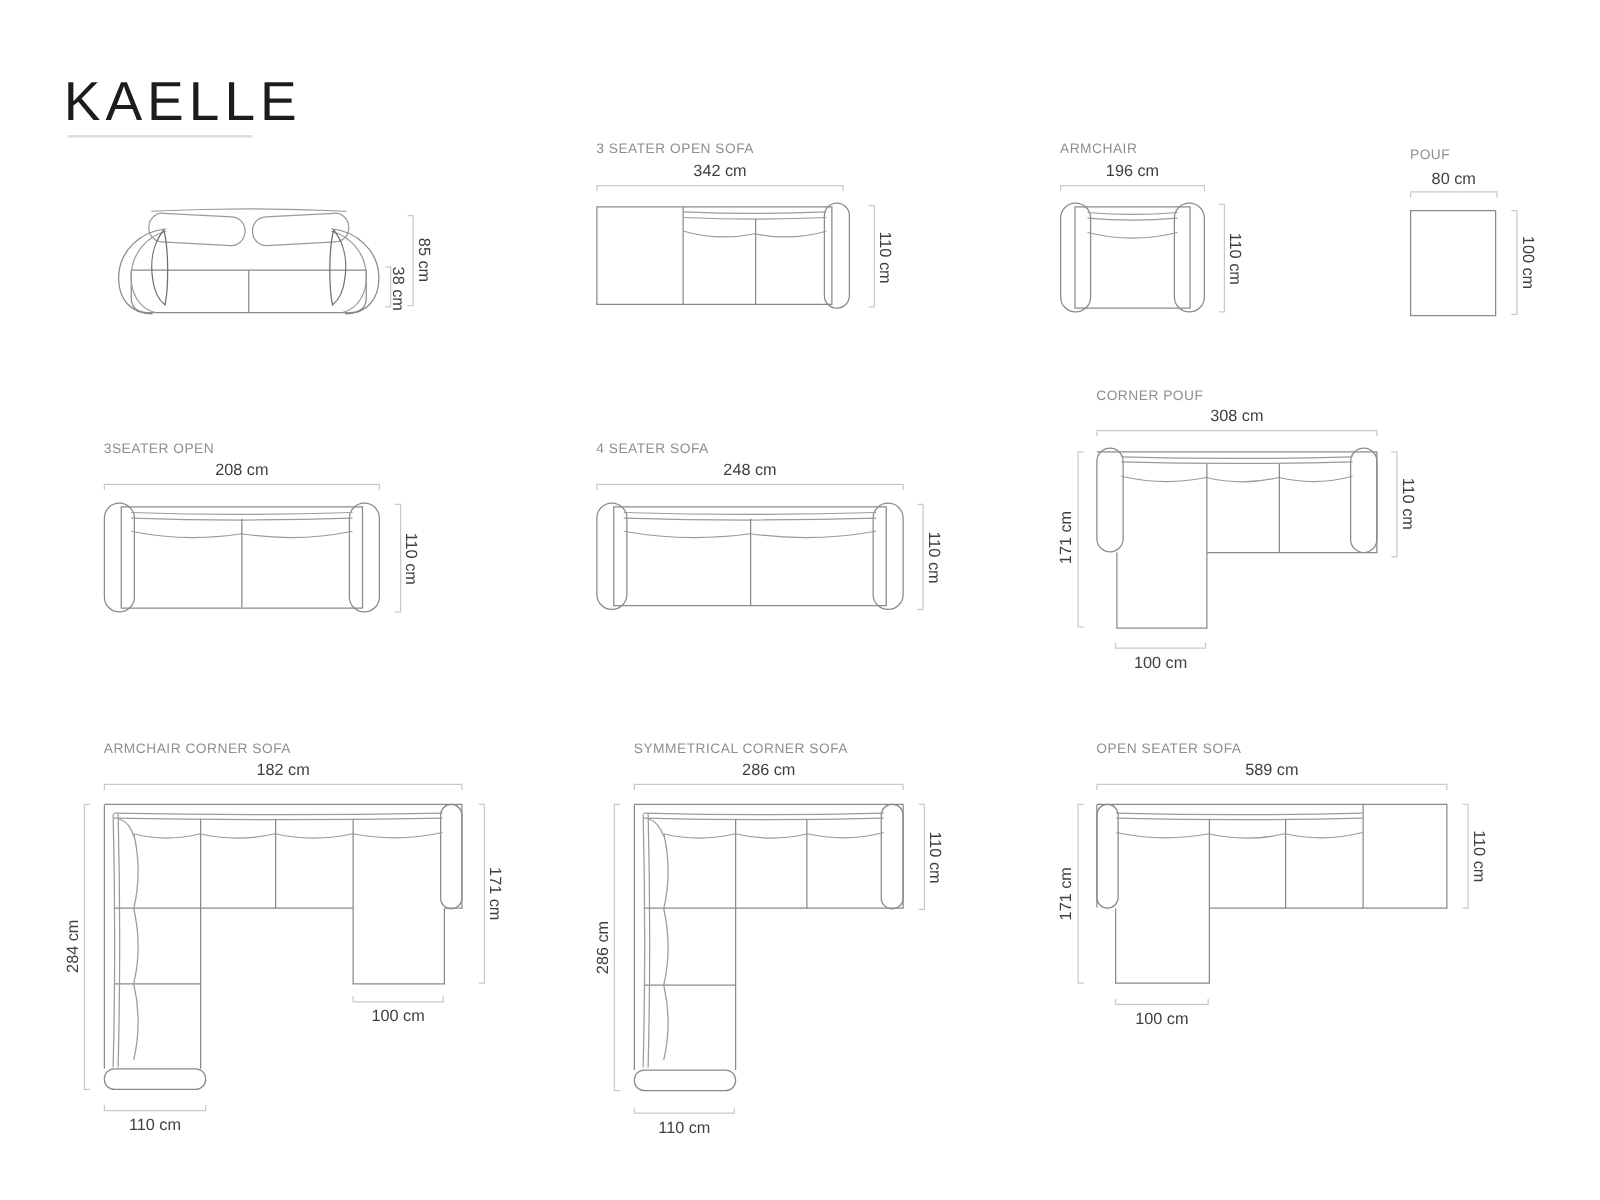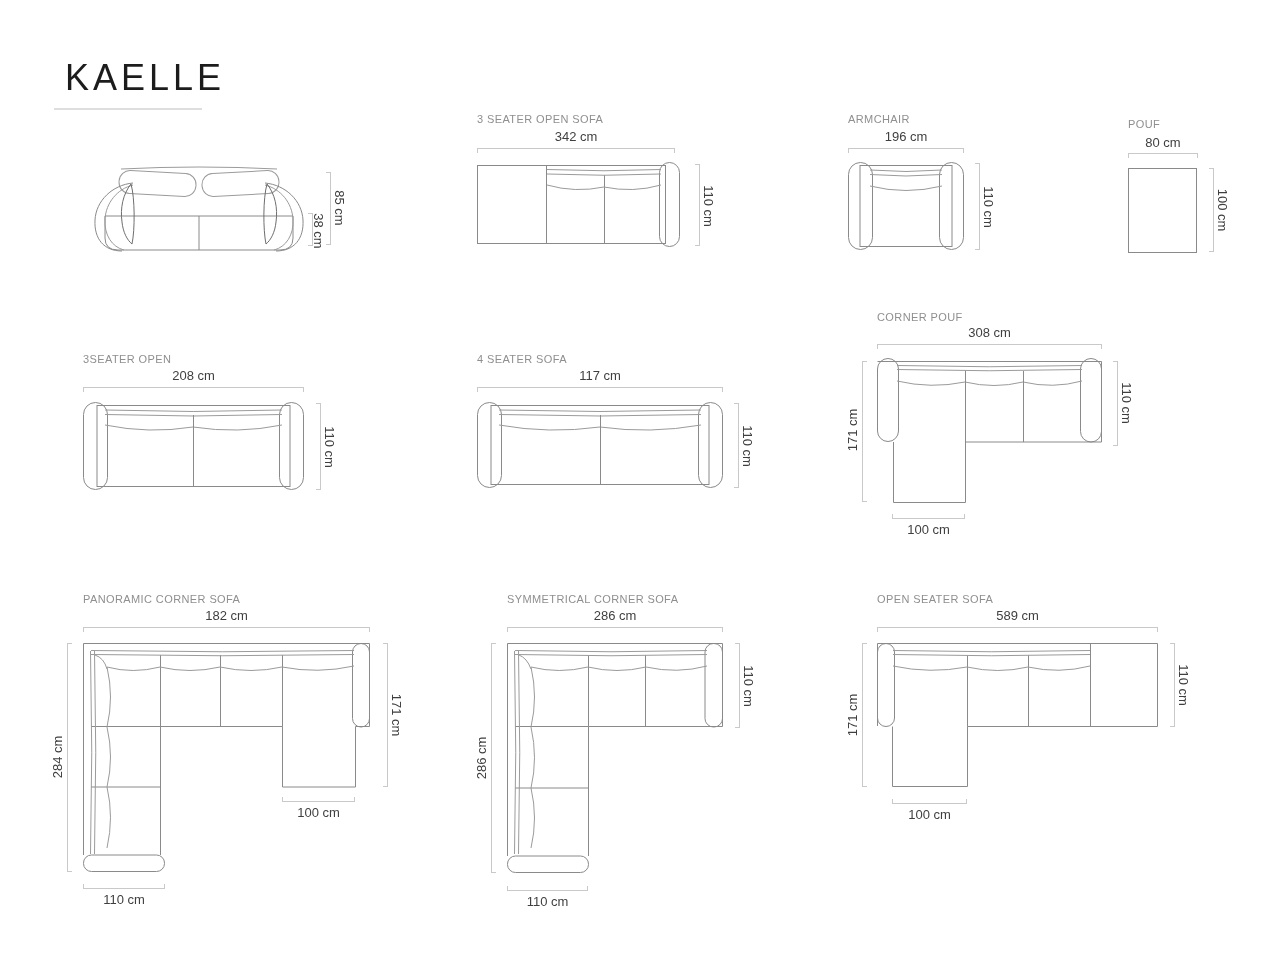--- a/index.html
+++ b/index.html
@@ -2,21 +2,21 @@
 <html><head>
 <meta charset="utf-8">
 <style>
   html,body{margin:0;padding:0;background:#fff;}
   .canvas{
     position:relative;width:1280px;height:960px;background:#ffffff;overflow:hidden;
     font-family:"Liberation Sans","DejaVu Sans",sans-serif;
   }
   .group{position:absolute;left:0;top:0;width:0;height:0;}
   .brand-title{
-    position:absolute;left:65px;top:60px;font-size:36px;line-height:1;
+    position:absolute;left:51px;top:60px;font-size:44px;line-height:1;
     font-weight:300;letter-spacing:4px;color:#1c1c1c;white-space:nowrap;
   }
   .brand-rule{position:absolute;left:54px;top:108px;width:148px;height:2px;background:#dedede;}
   .plabel{
     position:absolute;font-size:11px;line-height:14px;color:#8f8f8f;
     letter-spacing:0.4px;white-space:nowrap;
   }
   .dimtext{
     position:absolute;font-size:13px;line-height:16px;height:16px;color:#3f3f3f;
     white-space:nowrap;text-align:center;
@@ -122,21 +122,21 @@
       <path class="soft" d="M22,12.5 Q110,15.5 199,12.5"></path>
       <path class="soft" d="M22,23 Q66,32 110,25 Q155,32 199,23"></path>
       <line x1="110.5" y1="13" x2="110.5" y2="84"></line>
     </svg>
     <div class="vdim" style="left:320px;top:403px;height:87px"></div>
     <span class="dimtext rot" style="left:329px;top:447px">110 cm</span>
   </div>
 
   <div class="group">
     <div class="plabel" style="left:477px;top:352px">4 SEATER SOFA</div>
-    <div class="dimtext" style="left:477px;top:368px;width:246px">117 cm</div>
+    <div class="dimtext" style="left:477px;top:368px;width:246px">248 cm</div>
     <div class="hdim" style="left:477px;top:387px;width:246px"></div>
     <svg class="draw" style="left:477px;top:402px" width="246" height="86" viewBox="0 0 246 86">
       <rect x="14" y="3.5" width="218" height="79"></rect>
       <rect x="0.5" y="0.5" width="24" height="85" rx="12"></rect>
       <rect x="221.5" y="0.5" width="24" height="85" rx="12"></rect>
       <path class="soft" d="M22,8 Q123,11 224,8"></path>
       <path class="soft" d="M22,12.5 Q123,15.5 224,12.5"></path>
       <path class="soft" d="M22,23 Q72,32 123,25 Q173,32 224,23"></path>
       <line x1="123.5" y1="13" x2="123.5" y2="82"></line>
     </svg>
@@ -161,21 +161,21 @@
     </svg>
     <div class="vdim tr" style="left:862px;top:361px;height:141px"></div>
     <span class="dimtext rotccw" style="left:853px;top:430px">171 cm</span>
     <div class="vdim" style="left:1117px;top:361px;height:85px"></div>
     <span class="dimtext rot" style="left:1126px;top:403px">110 cm</span>
     <div class="hdim up" style="left:892px;top:518px;width:73px"></div>
     <div class="dimtext" style="left:892px;top:522px;width:73px">100 cm</div>
   </div>
 
   <div class="group">
-    <div class="plabel" style="left:83px;top:592px">PANORAMIC CORNER SOFA</div>
+    <div class="plabel" style="left:83px;top:592px">ARMCHAIR CORNER SOFA</div>
     <div class="dimtext" style="left:83px;top:608px;width:287px">182 cm</div>
     <div class="hdim" style="left:83px;top:627px;width:287px"></div>
     <svg class="draw" style="left:83px;top:643px" width="287" height="229" viewBox="0 0 287 229">
       <path d="M0.5,0.5 H286.5 V83.5 H272.5"></path>
       <path d="M272.5,83.5 V144 H199.5 V83.5"></path>
       <path d="M199.5,83.5 H8"></path>
       <path d="M0.5,0.5 V212"></path>
       <path d="M77.5,83.5 V212"></path>
       <path d="M8,144 H77.5"></path>
       <line x1="77.5" y1="12" x2="77.5" y2="83.5"></line>

